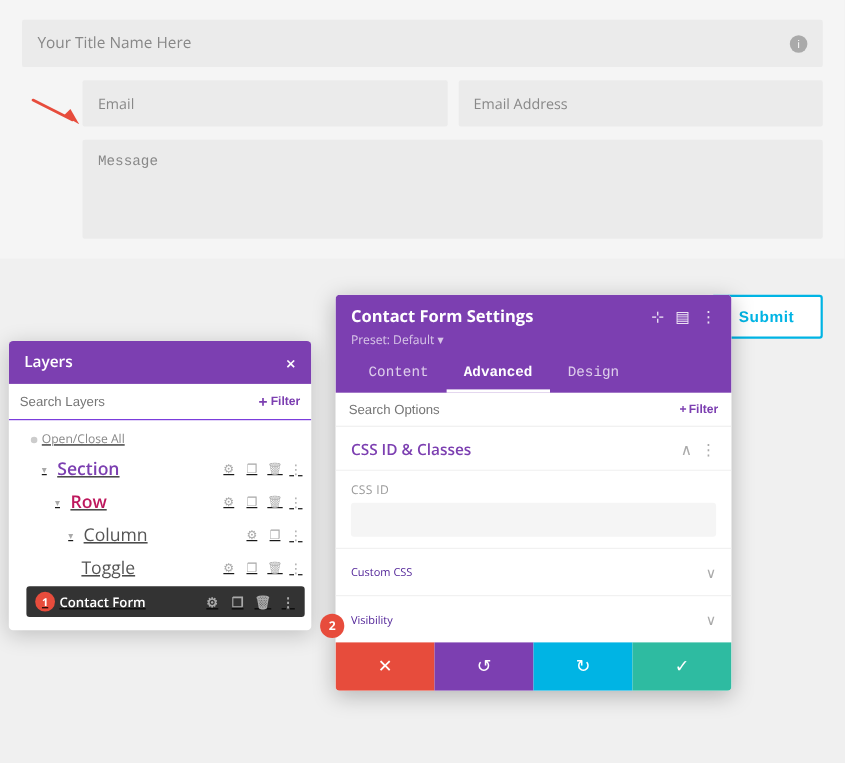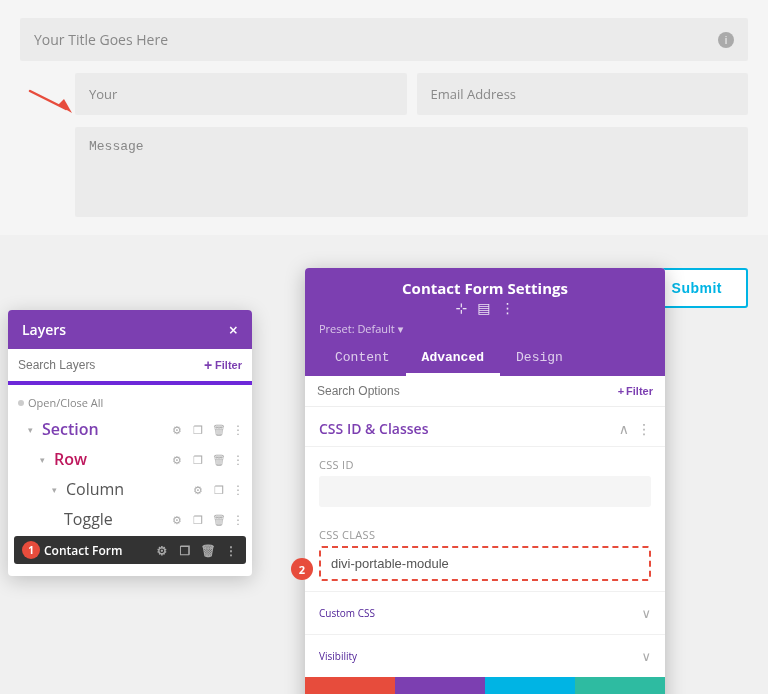--- a/index.html
+++ b/index.html
@@ -109,21 +109,21 @@
       border-radius: 3px;
       cursor: pointer;
       letter-spacing: 0.5px;
     }
 
     
     .layers-panel {
       position: absolute;
       top: 310px;
       left: 8px;
-      width: 244px;
+      width: 275px;
       background: #fff;
       border-radius: 4px;
       box-shadow: 0 4px 20px rgba(0,0,0,0.2);
       z-index: 10;
       overflow: hidden;
     }
     .layers-header {
       background: #7c3fb1;
       color: #fff;
       padding: 10px 14px;
@@ -135,21 +135,21 @@
     }
     .layers-close {
       cursor: pointer;
       font-size: 16px;
       line-height: 1;
     }
     .layers-search-row {
       display: flex;
       align-items: center;
       padding: 8px 10px;
-      border-bottom: 4px solid #6d28d9;
+      border-bottom: 1px solid #6d28d9;
       gap: 6px;
     }
     .layers-search-input {
       flex: 1;
       border: none;
       outline: none;
       font-size: 12px;
       color: #888;
       background: transparent;
     }
@@ -162,21 +162,22 @@
       display: flex;
       align-items: center;
       gap: 3px;
       font-weight: 600;
     }
     .filter-plus {
       font-size: 14px;
     }
 
     .layers-body {
-      padding: 6px 0 10px 0;
+      padding: 6px 0 10px 10px;
+      text-decoration: underline;
     }
     .open-close-row {
       padding: 4px 10px;
       font-size: 11px;
       color: #888;
       cursor: pointer;
       display: flex;
       align-items: center;
       gap: 4px;
     }
@@ -291,21 +292,20 @@
     }
     .settings-header {
       background: #7c3fb1;
       padding: 10px 14px 0 14px;
     }
     .settings-header-top {
       display: flex;
       align-items: center;
       justify-content: space-between;
       margin-bottom: 4px;
-      flex-direction: column;
     }
     .settings-title {
       color: #fff;
       font-size: 15px;
       font-weight: 700;
     }
     .settings-preset {
       color: rgba(255,255,255,0.7);
       font-size: 11px;
       margin-bottom: 6px;
@@ -487,33 +487,33 @@
     .indent-2 { padding-left: 32px; }
     .indent-3 { padding-left: 44px; }
 
   </style>
 </head>
 <body>
 
 <div class="page-bg">
 
   <div class="title-field">
-    <span>Your Title Goes Here</span>
+    <span>Your Title Name Here</span>
     <span class="info-icon">i</span>
   </div>
 
   <div class="arrow-row">
     <svg class="red-arrow" viewBox="0 0 50 28" fill="none" xmlns="http://www.w3.org/2000/svg">
       <line x1="2" y1="4" x2="38" y2="22" stroke="#e74c3c" stroke-width="2.5" stroke-linecap="round"></line>
       <polygon points="30,18 44,26 36,12" fill="#e74c3c"></polygon>
     </svg>
   </div>
   <div class="form-row" style="padding-left: 55px;">
     <div class="form-field">
-      <span>Your</span>
+      <span>Email</span>
     </div>
     <div class="form-field">
       <span>Email Address</span>
     </div>
   </div>
 
   <div style="padding-left: 55px; font-family: Liberation Mono, monospace;">
     <div class="message-field">
       <span>Message</span>
     </div>
@@ -633,24 +633,20 @@
         <span class="section-collapse-icon">∧</span>
         <span class="section-dots">⋮</span>
       </div>
     </div>
 
     <div class="field-group">
       <div class="field-label">CSS ID</div>
       <input class="field-input" type="text" style="">
     </div>
 
-    <div class="field-group">
-      <div class="field-label">CSS Class</div>
-      <input class="field-input highlighted" type="text" value="divi-portable-module" style="">
-    </div>
 
     <div class="section-collapsed">
       <span class="section-collapsed-title">Custom CSS</span>
       <span class="chevron-down">∨</span>
     </div>
 
     <div class="section-collapsed">
       <span class="section-collapsed-title">Visibility</span>
       <span class="chevron-down">∨</span>
     </div>

